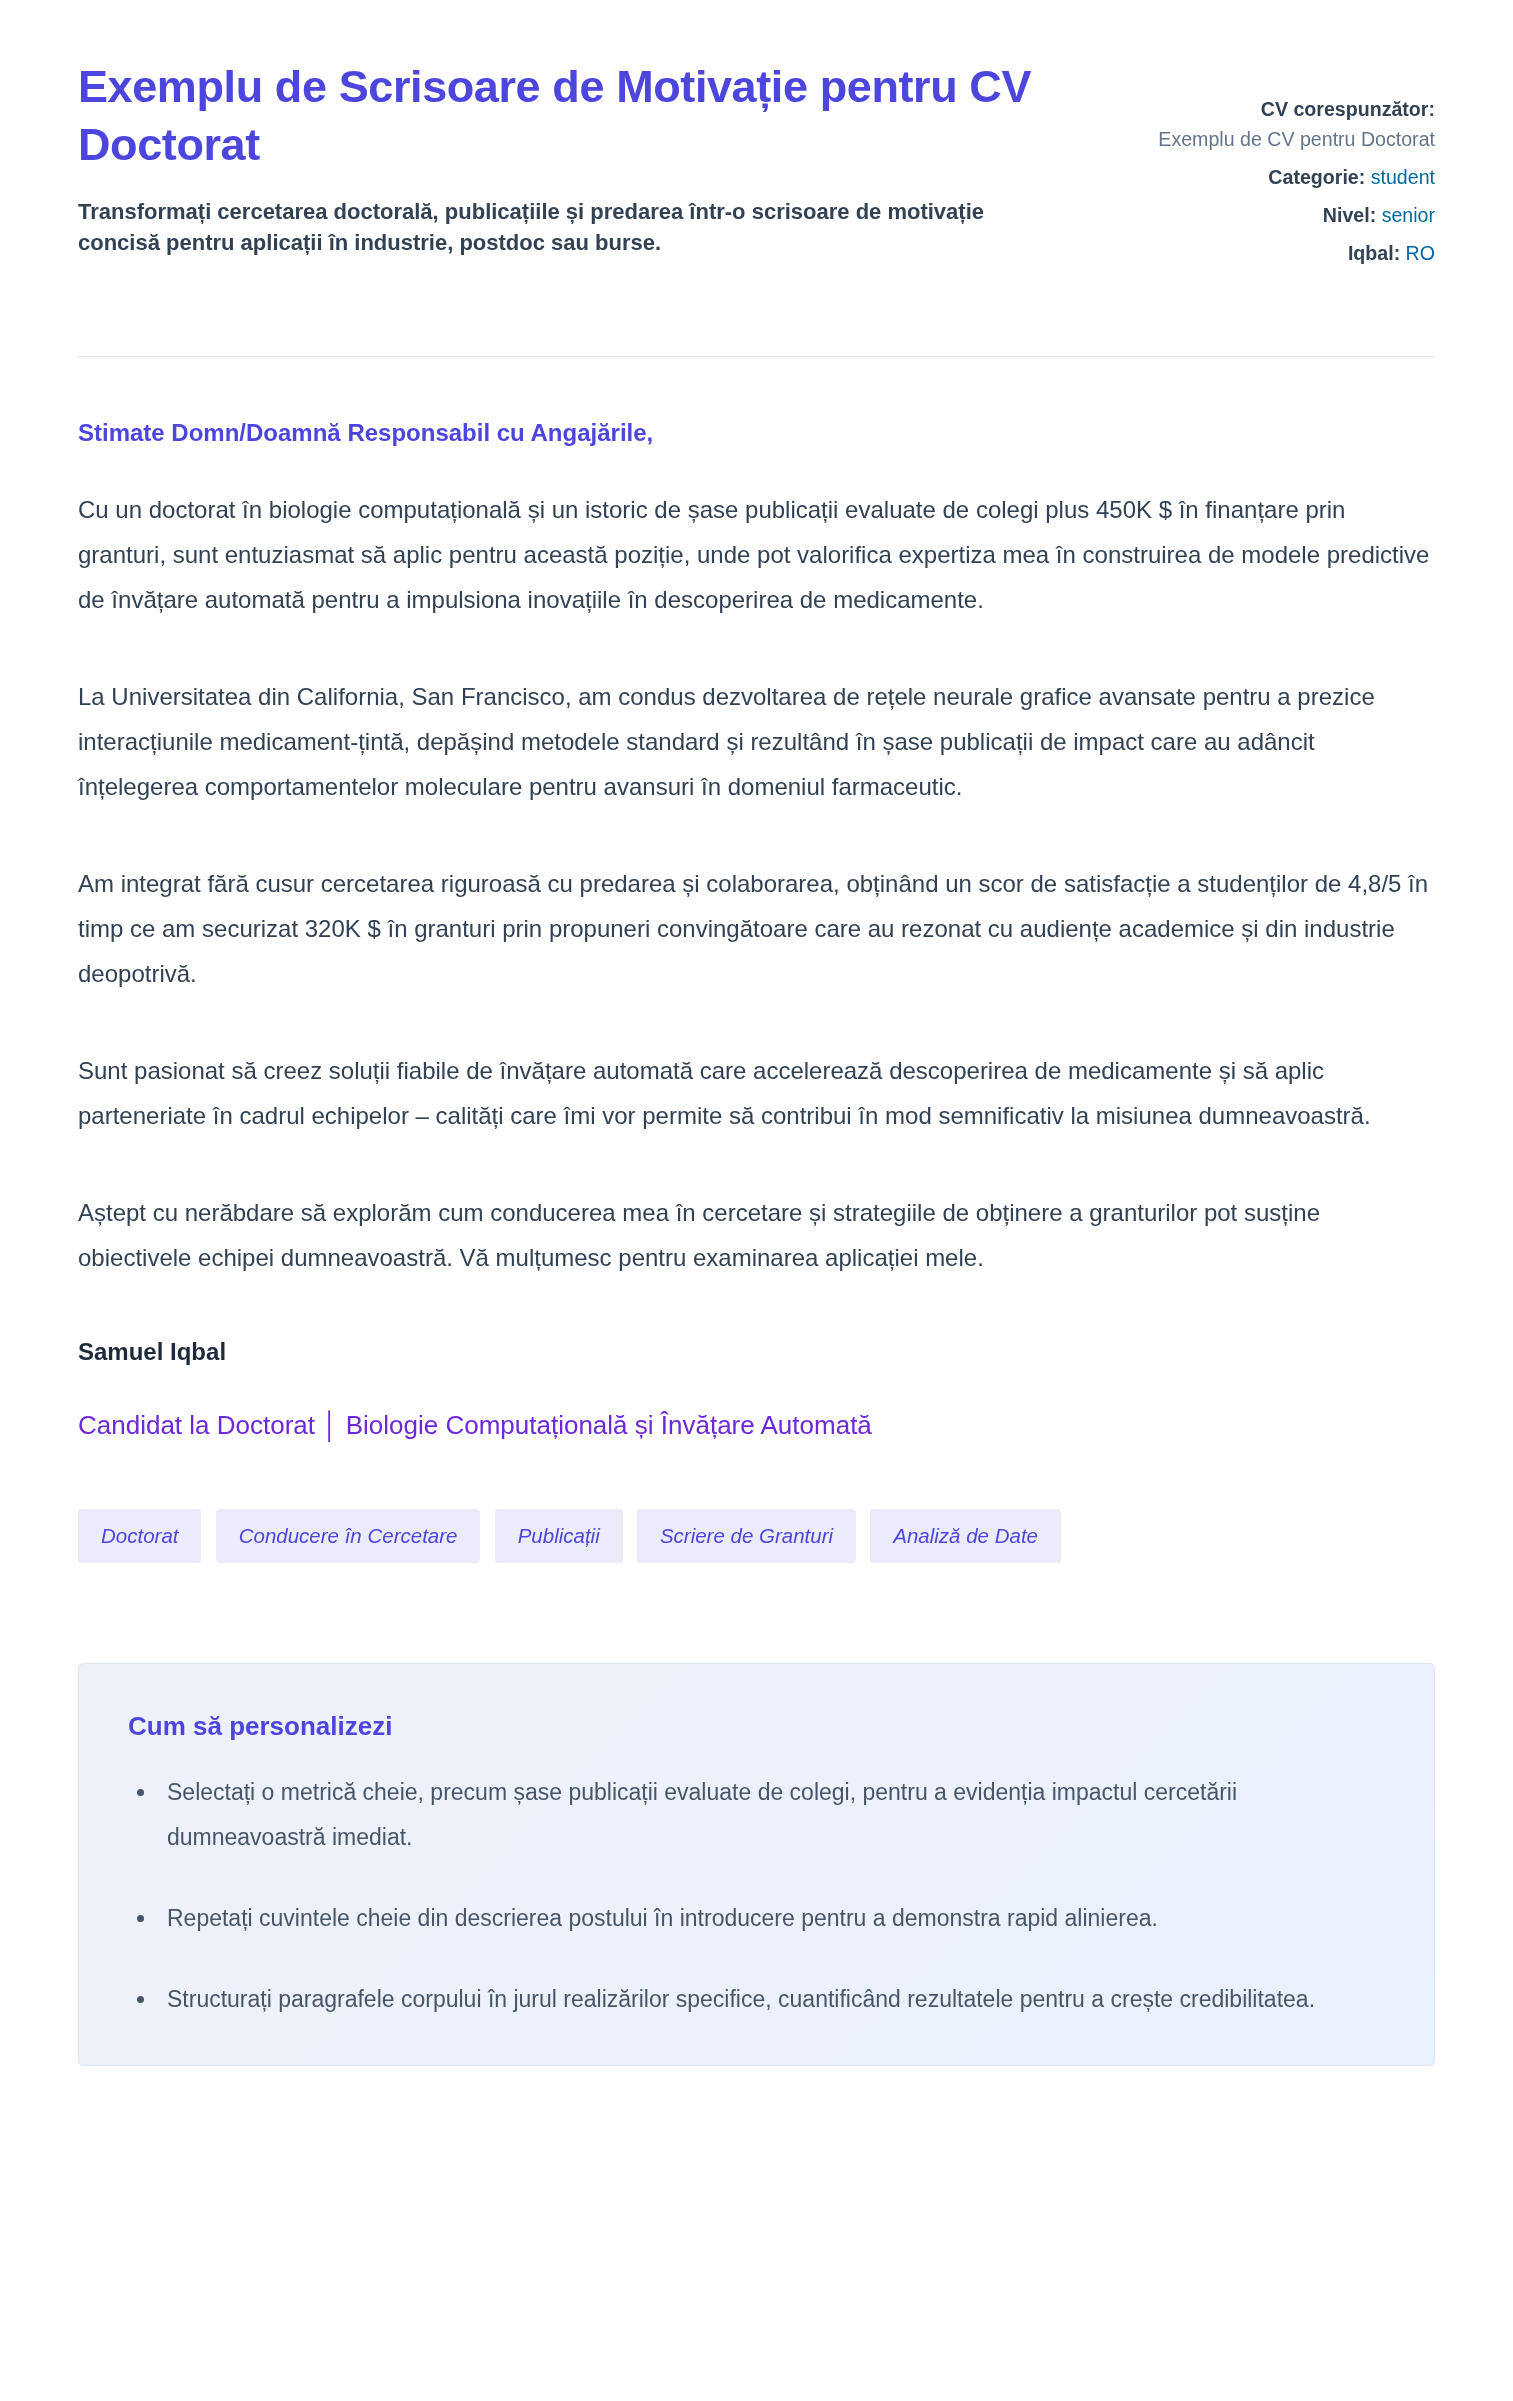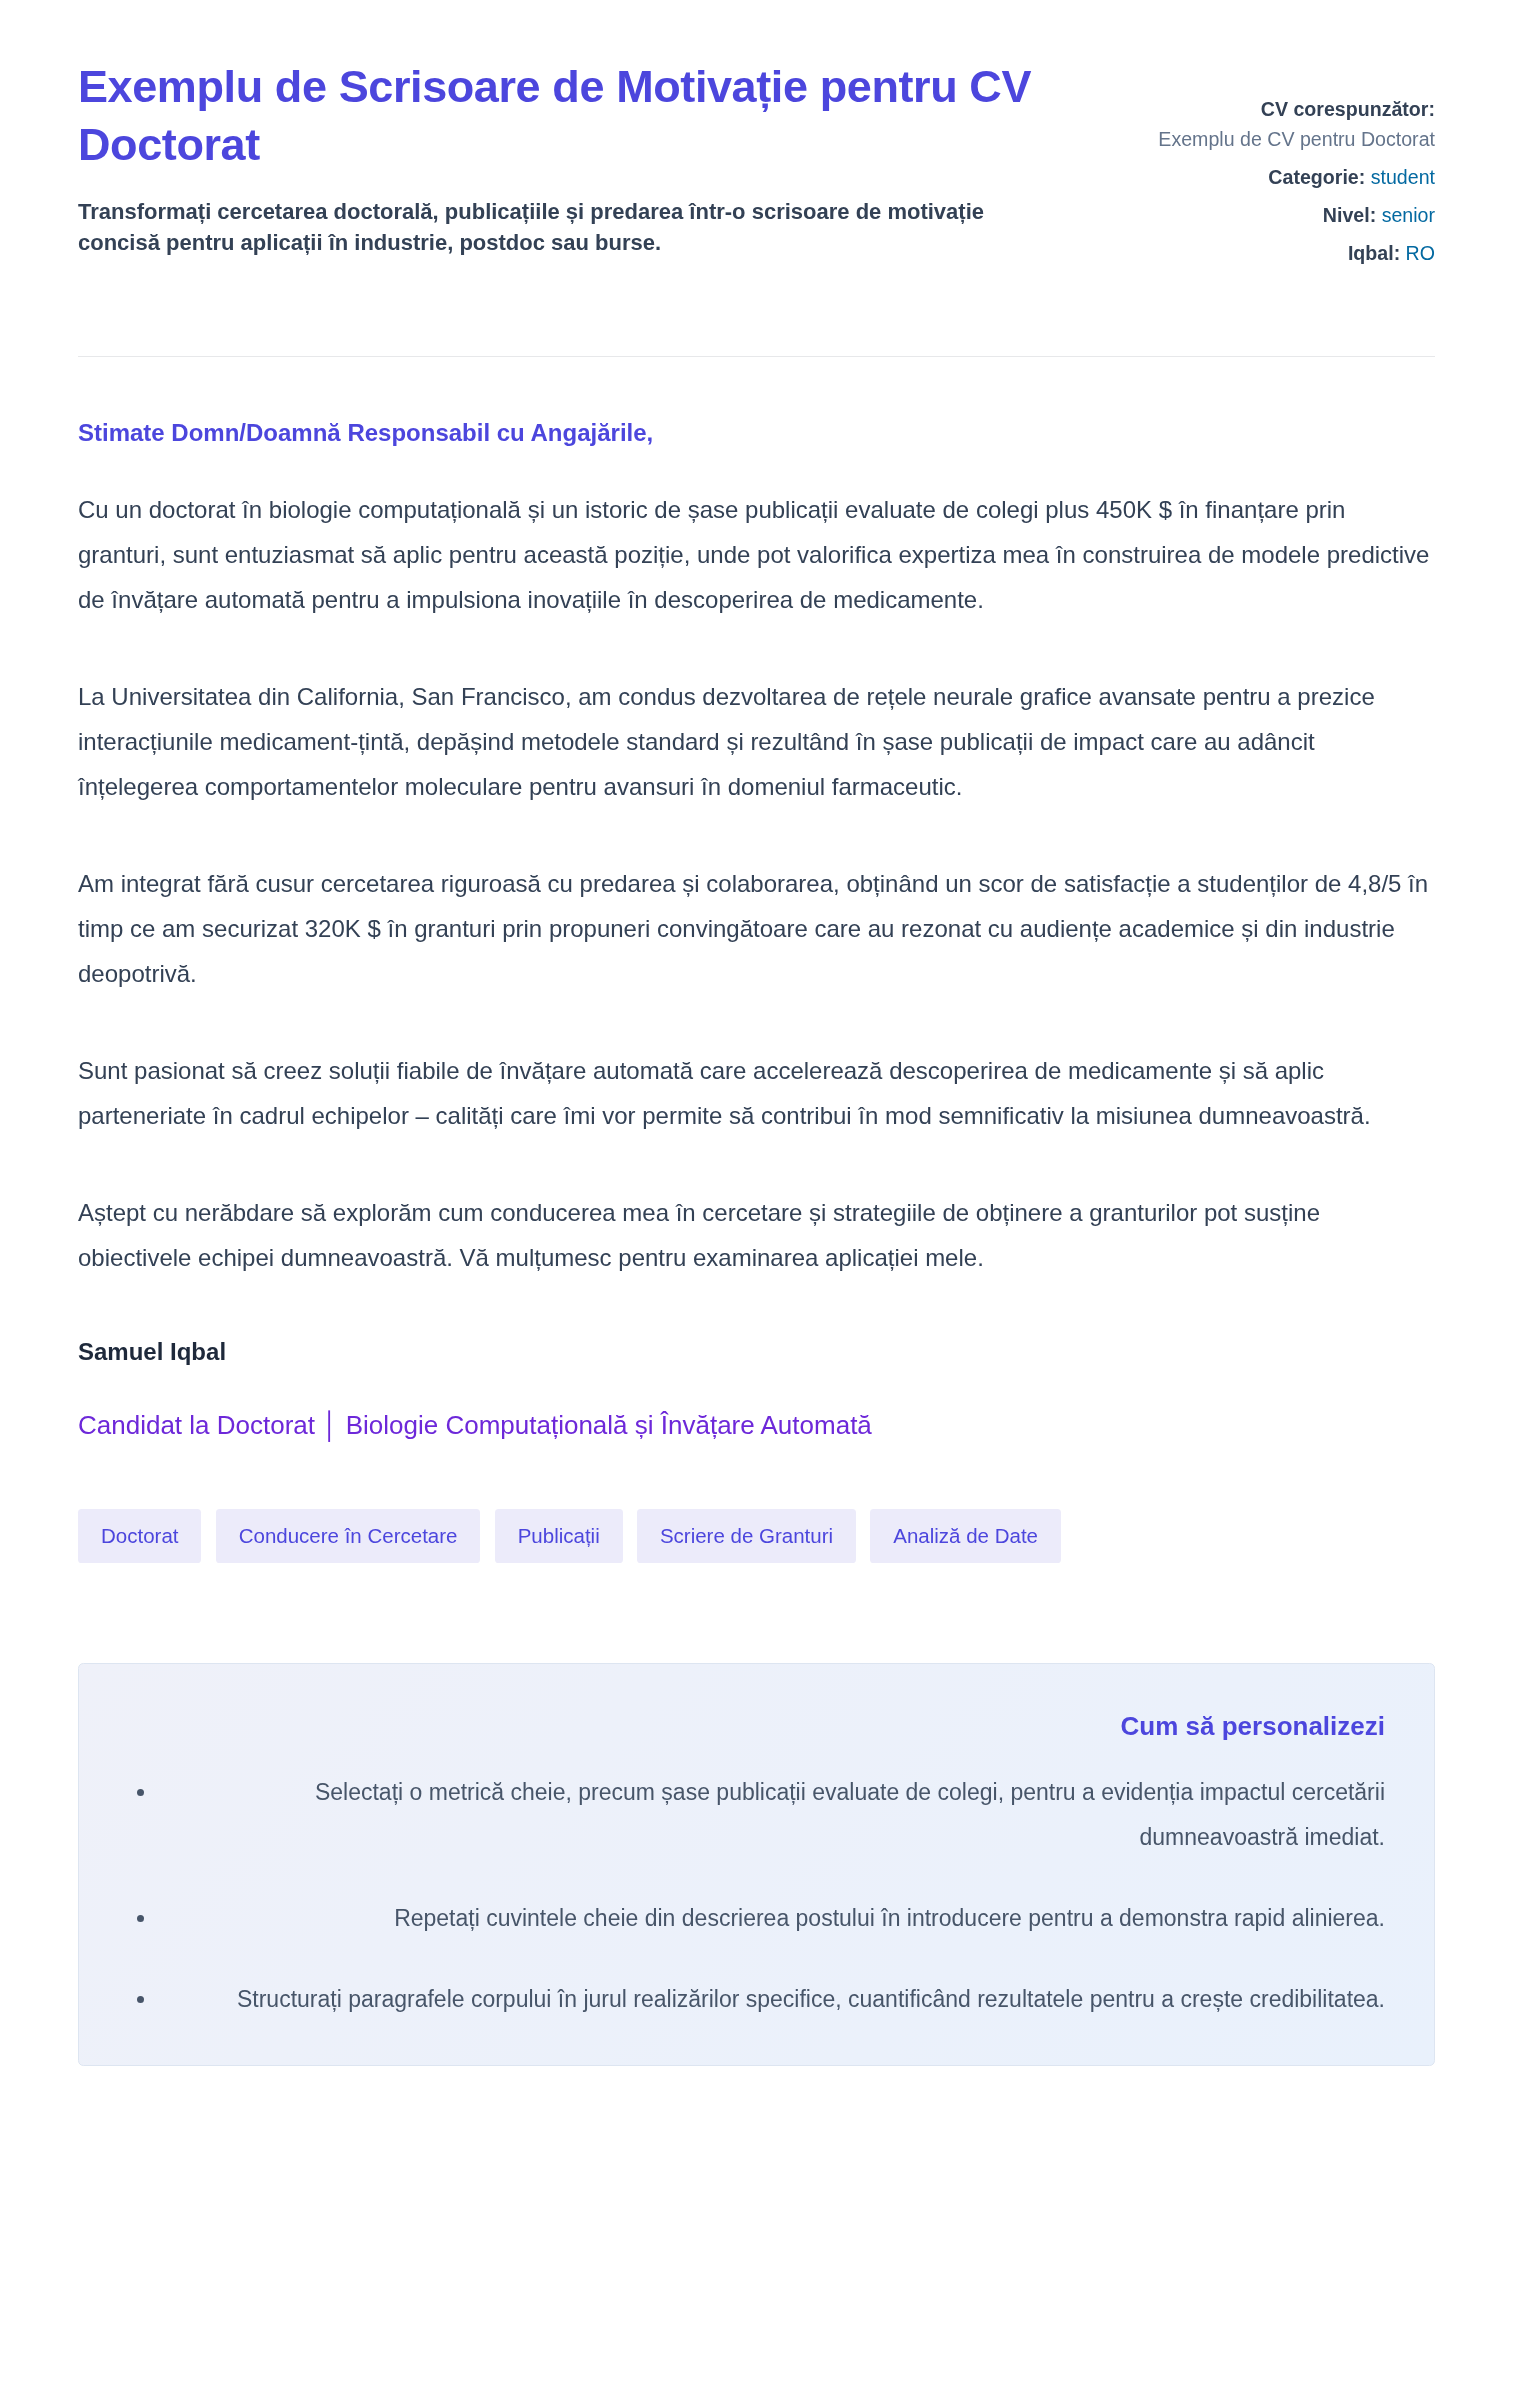--- a/index.html
+++ b/index.html
@@ -74,40 +74,39 @@
     color: #1e293b;
   }
   .sig-role {
     margin: 0;
     font-size: 26px;
     line-height: 45px;
     color: #6d28d9;
   }
 
   
-  .tag-list { margin-top: 61px; display: flex; flex-wrap: wrap; gap: 14.2px; }
+  .tag-list { margin-top: 61px; display: flex; flex-wrap: wrap; gap: 14.2px; font-style: italic; }
   .tag {
     display: inline-block;
     padding: 15px 23px;
     background: #ecebfa;
     color: #4c46dd;
     font-size: 20.5px;
     line-height: 24px;
     border-radius: 3.6px;
     cursor: pointer;
   }
 
   
   .callout {
     margin-top: 100px;
     background: linear-gradient(135deg, #eff1f9 0%, #e9f1fc 100%);
     border: 0.9px solid #dde5f1;
     border-radius: 5.3px;
     padding: 45px 49px 43px 49px;
-    text-align: right;
   }
   .callout-title {
     margin: 0 0 27px 0;
     font-size: 26px;
     line-height: 34px;
     font-weight: 700;
     color: #4c46dd;
   }
   .callout-list { margin: 0; padding: 0 0 0 30px; }
   .callout-list li {

